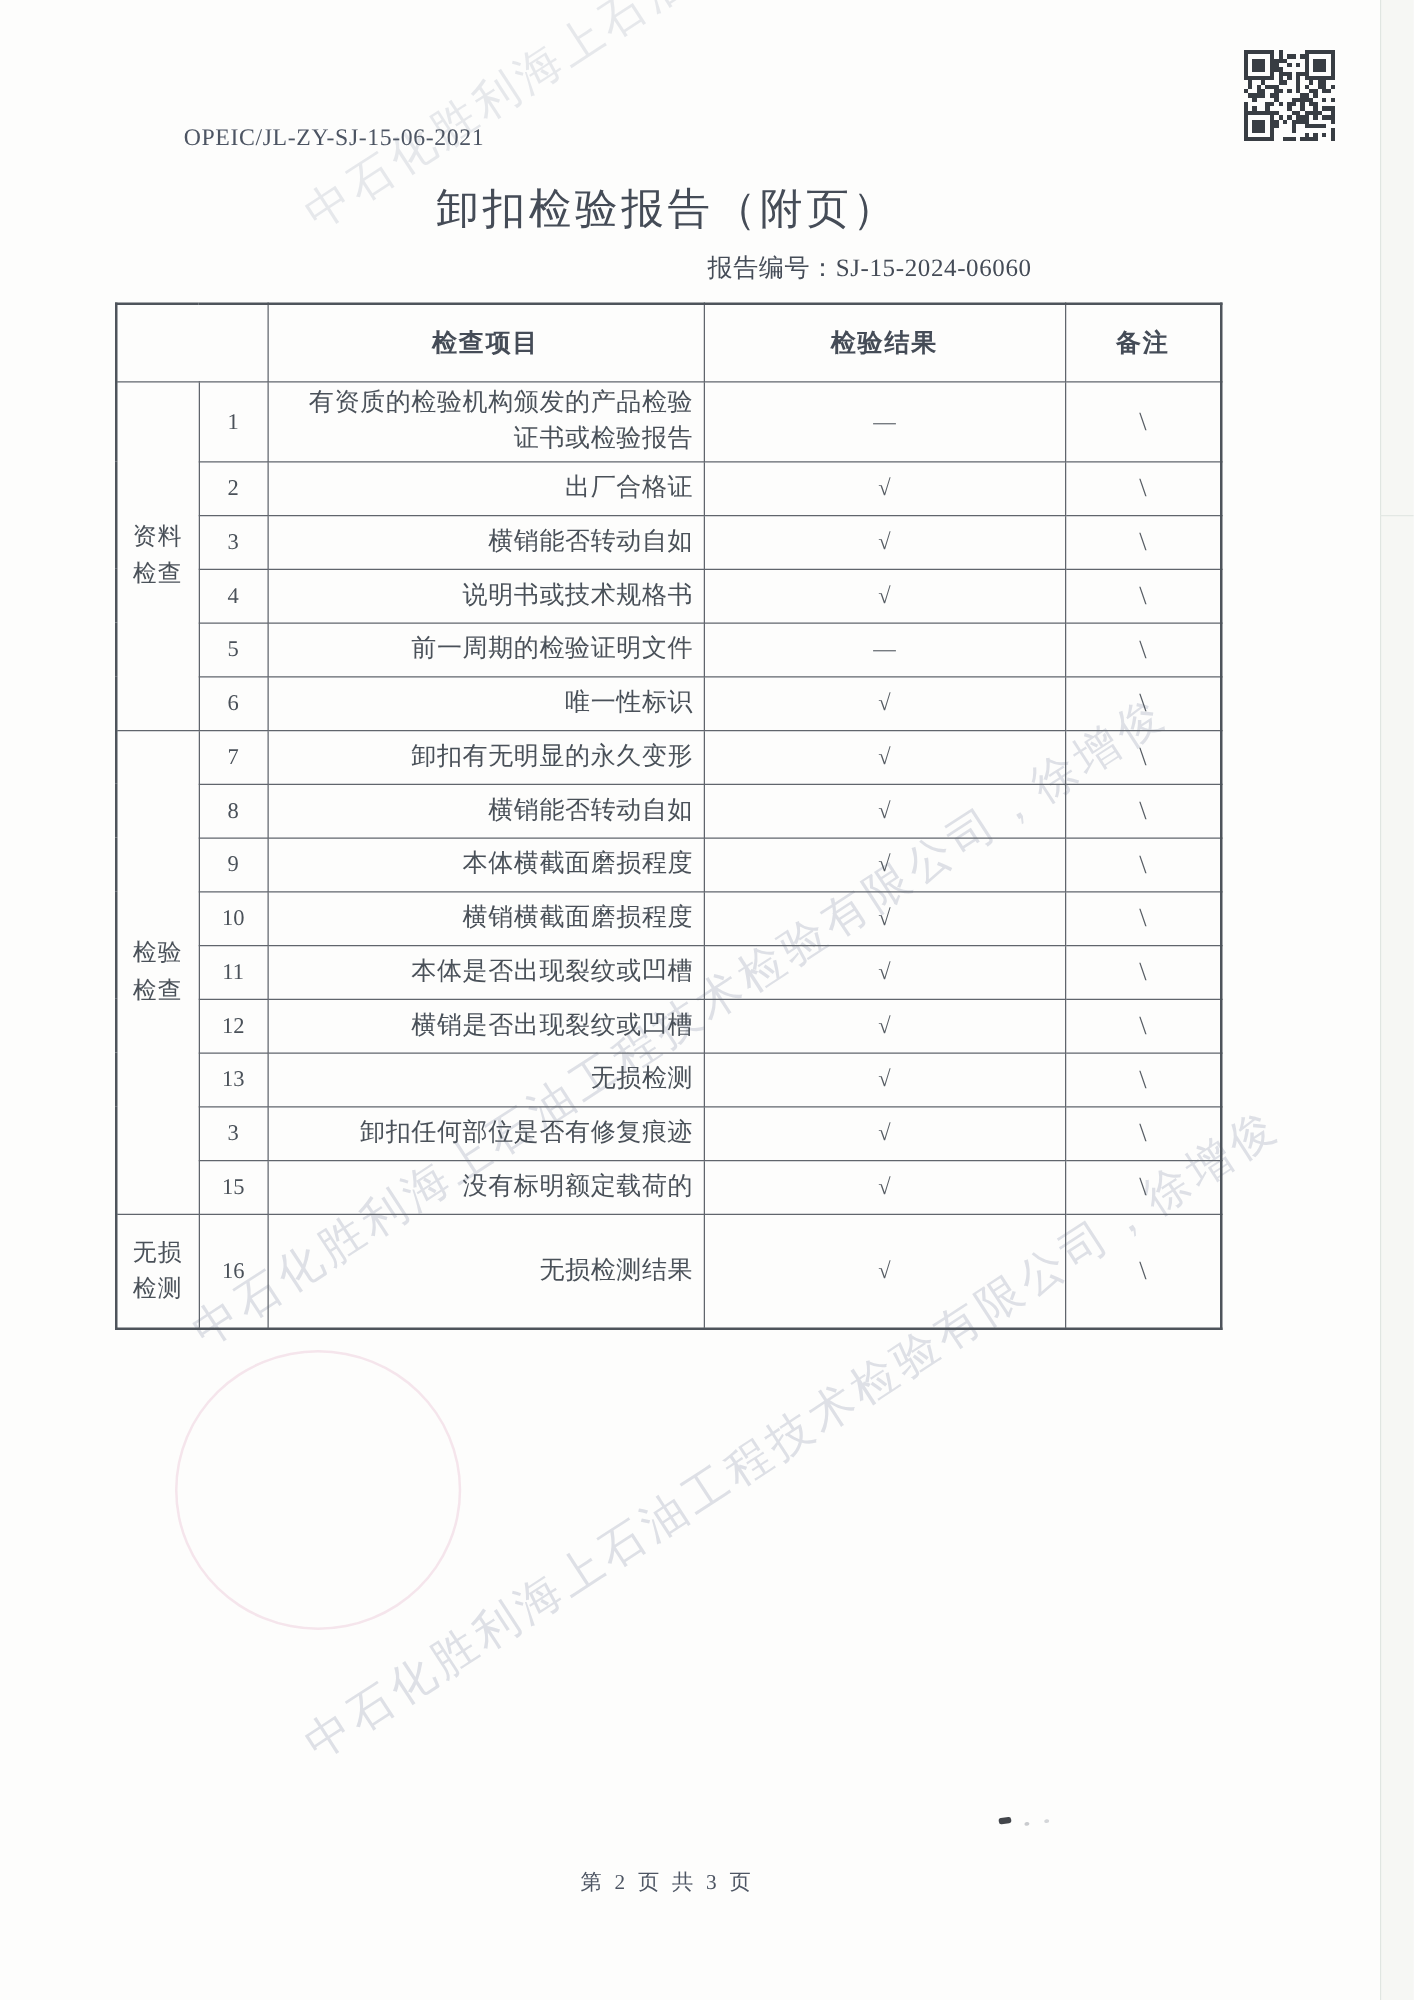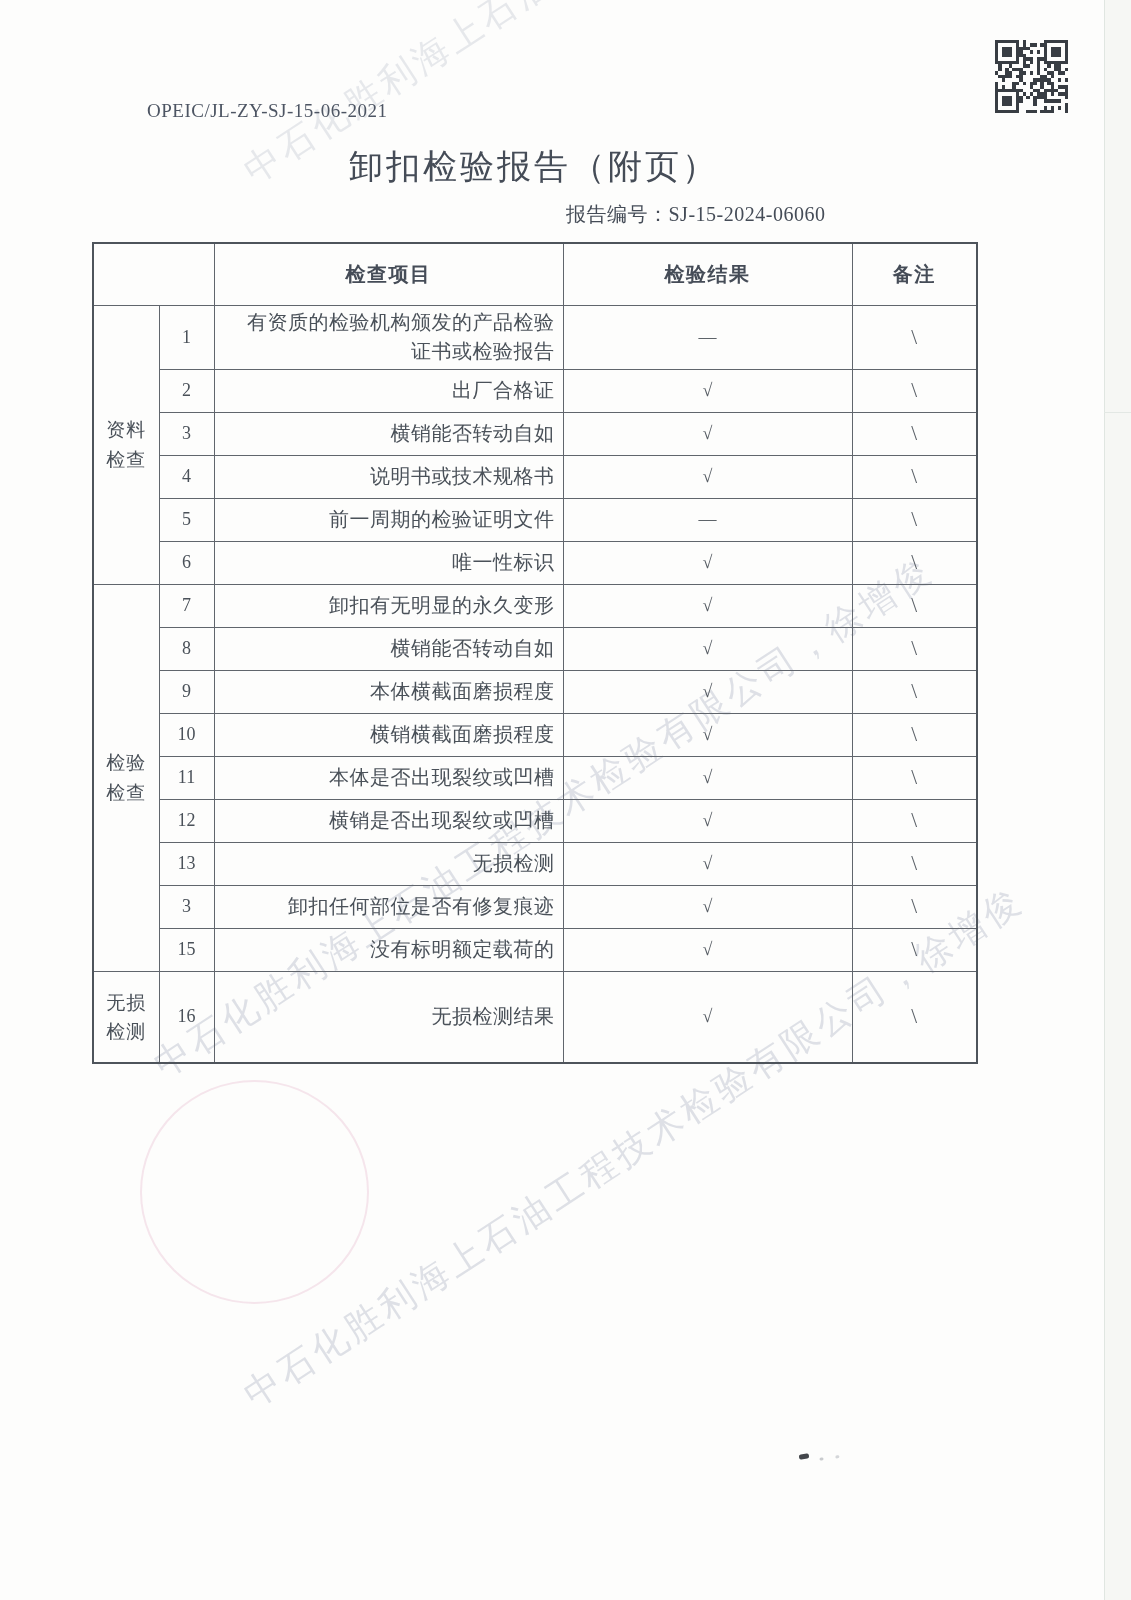--- a/index.html
+++ b/index.html
@@ -410,14 +410,15 @@
         <tr class="r-big">
           <td class="cat" rowspan="1">无损检测</td>
           <td class="no">16</td>
           <td class="item">无损检测结果</td>
           <td class="res">√</td>
           <td class="rem">\</td>
         </tr>
       </tbody>
   </table>
 
+  <div class="footer">第 2 页 共 3 页</div>
   <div class="ink-speck"></div>
 </div>
 
 </body></html>

